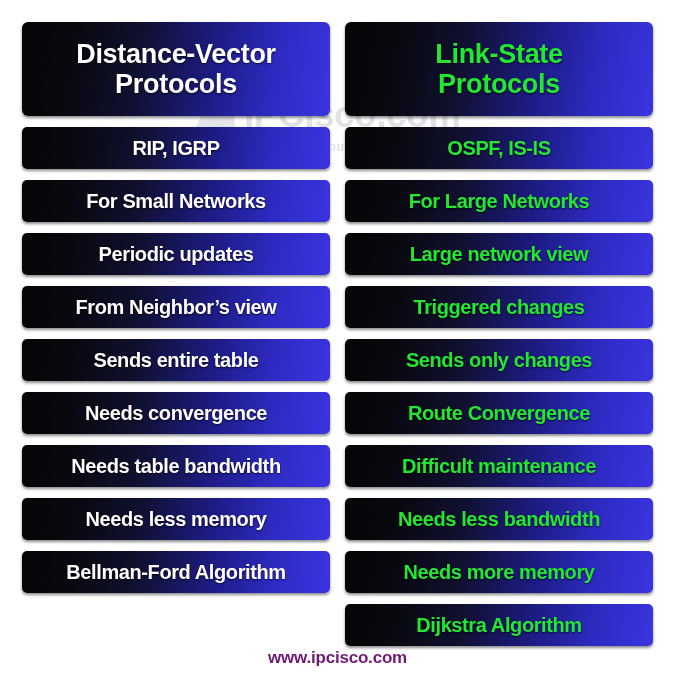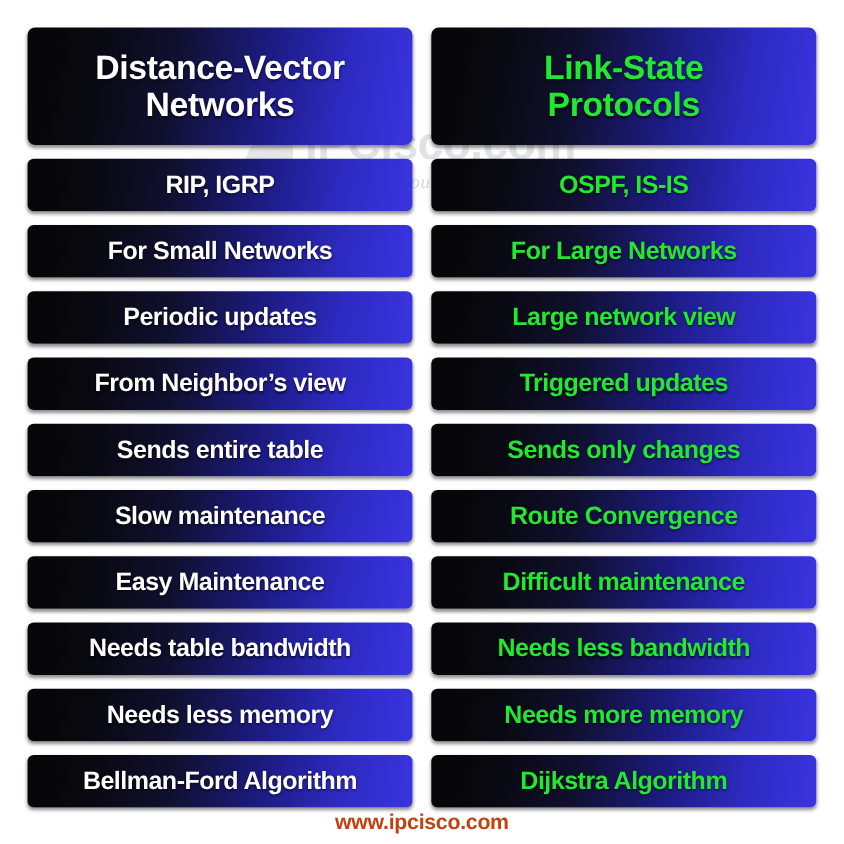--- a/index.html
+++ b/index.html
@@ -147,21 +147,21 @@
     top: 648px;
     width: 675px;
     text-align: center;
     z-index: 10;
   }
   .footer-text {
     font-family: "Liberation Sans", sans-serif;
     font-weight: bold;
     font-size: 17px;
     letter-spacing: -0.2px;
-    color: #c2410c;
+    color: #701a75;
   }
 </style>
 </head>
 <body>
 
 <div id="infographic">
 
   <div class="watermark">
     <svg class="wm-mark" viewBox="0 0 62 72">
       <path d="M44 2 C44 2 14 16 10 40 C7 58 22 66 32 64 C46 61 50 40 48 24 C47 14 44 2 44 2 Z" fill="#c2c5cc"></path>
@@ -169,42 +169,39 @@
     </svg>
     <div class="wm-text">IPCisco.com</div>
     <div class="wm-tag">Best Route To Your IT Career</div>
   </div>
 
   <div class="columns">
 
     <div class="column left">
       <div class="bar header">
         <span class="bar-label">Distance-Vector
-Networks</span>
+Protocols</span>
       </div>
       <div class="bar row">
         <span class="bar-label">RIP, IGRP</span>
       </div>
       <div class="bar row">
         <span class="bar-label">For Small Networks</span>
       </div>
       <div class="bar row">
         <span class="bar-label">Periodic updates</span>
       </div>
       <div class="bar row">
         <span class="bar-label">From Neighbor’s view</span>
       </div>
       <div class="bar row">
         <span class="bar-label">Sends entire table</span>
       </div>
       <div class="bar row">
-        <span class="bar-label">Slow maintenance</span>
-      </div>
-      <div class="bar row">
-        <span class="bar-label">Easy Maintenance</span>
+        <span class="bar-label">Needs convergence</span>
       </div>
       <div class="bar row">
         <span class="bar-label">Needs table bandwidth</span>
       </div>
       <div class="bar row">
         <span class="bar-label">Needs less memory</span>
       </div>
       <div class="bar row">
         <span class="bar-label">Bellman-Ford Algorithm</span>
       </div>
@@ -218,21 +215,21 @@
       <div class="bar row">
         <span class="bar-label">OSPF, IS-IS</span>
       </div>
       <div class="bar row">
         <span class="bar-label">For Large Networks</span>
       </div>
       <div class="bar row">
         <span class="bar-label">Large network view</span>
       </div>
       <div class="bar row">
-        <span class="bar-label">Triggered updates</span>
+        <span class="bar-label">Triggered changes</span>
       </div>
       <div class="bar row">
         <span class="bar-label">Sends only changes</span>
       </div>
       <div class="bar row">
         <span class="bar-label">Route Convergence</span>
       </div>
       <div class="bar row">
         <span class="bar-label">Difficult maintenance</span>
       </div>

